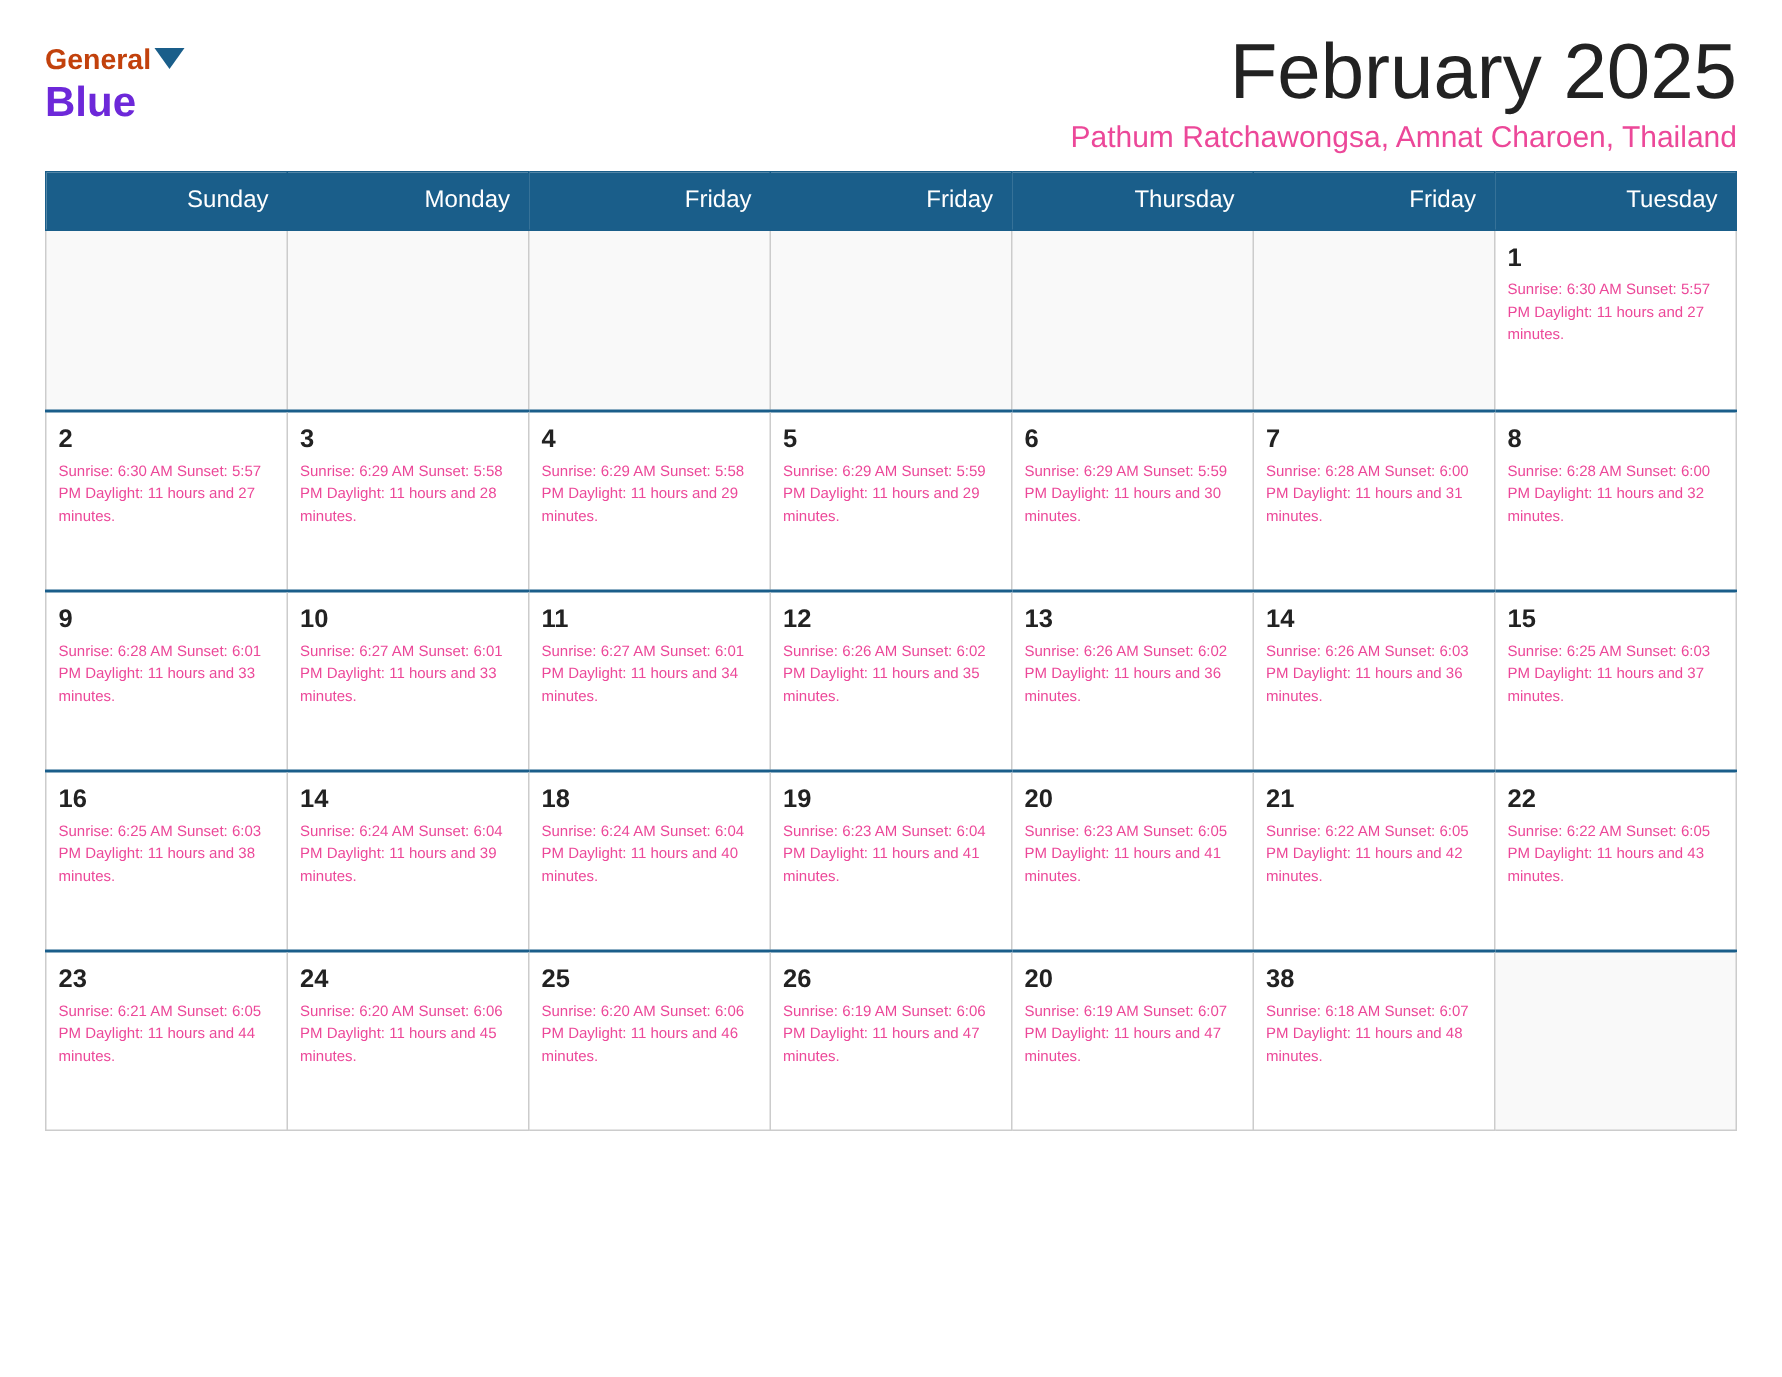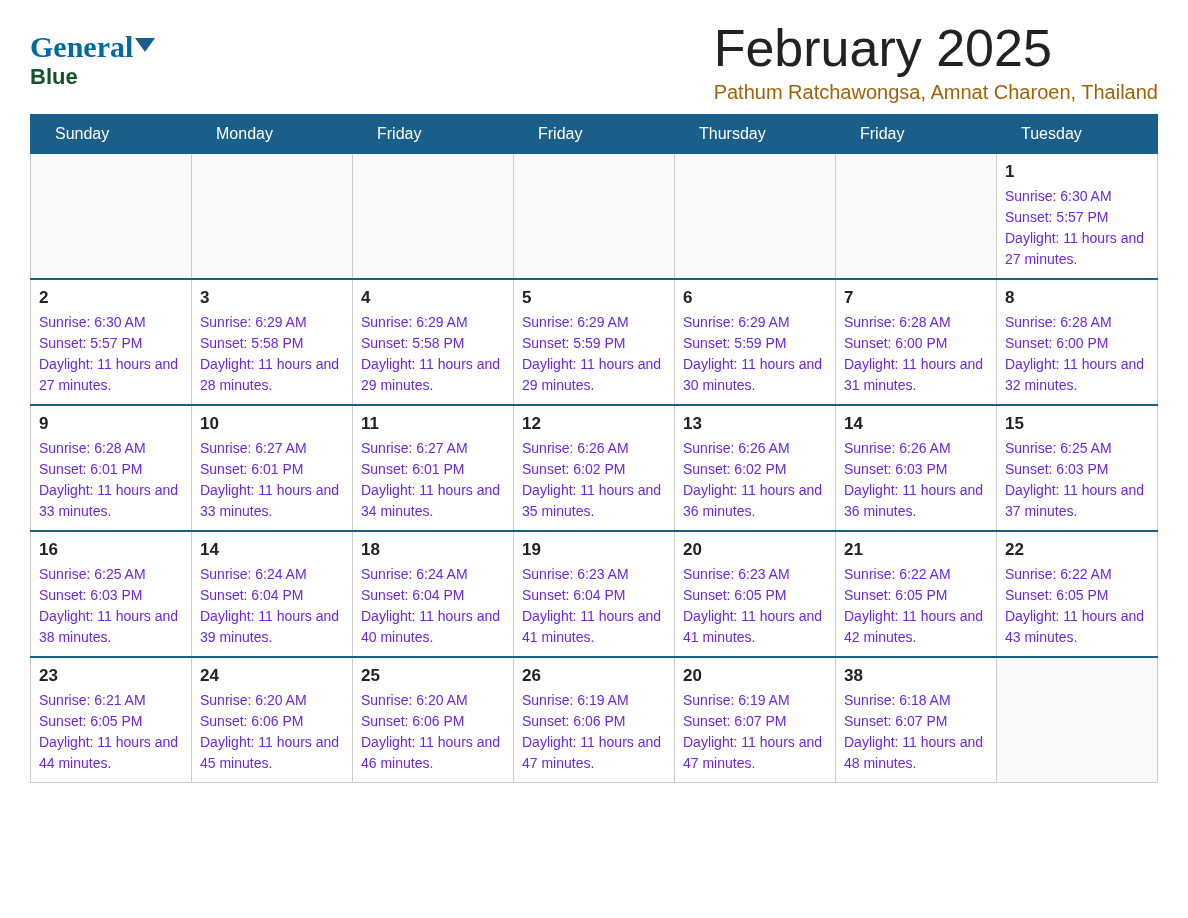--- a/index.html
+++ b/index.html
@@ -16,94 +16,93 @@
       align-items: flex-start;
       margin-bottom: 10px;
     }
     .logo {
       display: flex;
       flex-direction: column;
       align-items: flex-start;
       margin-top: 10px;
     }
     .logo-general {
-      font-size: 30px;
+      font-size: 19px;
       font-weight: bold;
-      color: #0369a1;
-      font-family: Liberation Serif, serif;
+      color: #c2410c;
     }
     .logo-blue {
-      font-size: 22px;
+      font-size: 28px;
       font-weight: bold;
-      color: #14532d;
+      color: #6d28d9;
     }
     .logo-triangle {
       display: inline-block;
       width: 0;
       height: 0;
       border-left: 10px solid transparent;
       border-right: 10px solid transparent;
       border-top: 14px solid #1a5e8a;
       margin-left: 2px;
       vertical-align: middle;
       position: relative;
       top: -2px;
     }
     .logo-line {
       display: flex;
       align-items: center;
     }
     .title-area {
-      text-align: left;
+      text-align: right;
     }
     .month-title {
       font-size: 52px;
       font-weight: 300;
       color: #222;
       line-height: 1.1;
     }
     .location-title {
       font-size: 20px;
-      color: #a16207;
+      color: #ec4899;
       margin-top: 4px;
     }
     .calendar {
       width: 100%;
       border-collapse: collapse;
       margin-top: 10px;
     }
     .calendar th {
       background-color: #1a5e8a;
       color: #fff;
-      padding: 10px 24px;
+      padding: 10px 12px;
       font-size: 16px;
       font-weight: normal;
-      text-align: left;
+      text-align: right;
       border: 1px solid #1a5e8a;
     }
     .calendar td {
       vertical-align: top;
       border: 1px solid #ccc;
       padding: 8px;
       width: calc(100% / 7);
       height: 120px;
       font-size: 13px;
       color: #333;
     }
     .calendar td .day-number {
       font-size: 17px;
       font-weight: bold;
       color: #222;
       display: block;
       margin-bottom: 4px;
     }
     .calendar td .day-info {
-      font-size: 14px;
+      font-size: 10px;
       line-height: 1.5;
-      color: #6d28d9;
+      color: #ec4899;
     }
     .calendar td.empty {
       background: #f9f9f9;
     }
     .row-border-top td {
       border-top: 2px solid #1a5e8a;
     }
   </style>
 </head>
 <body>

